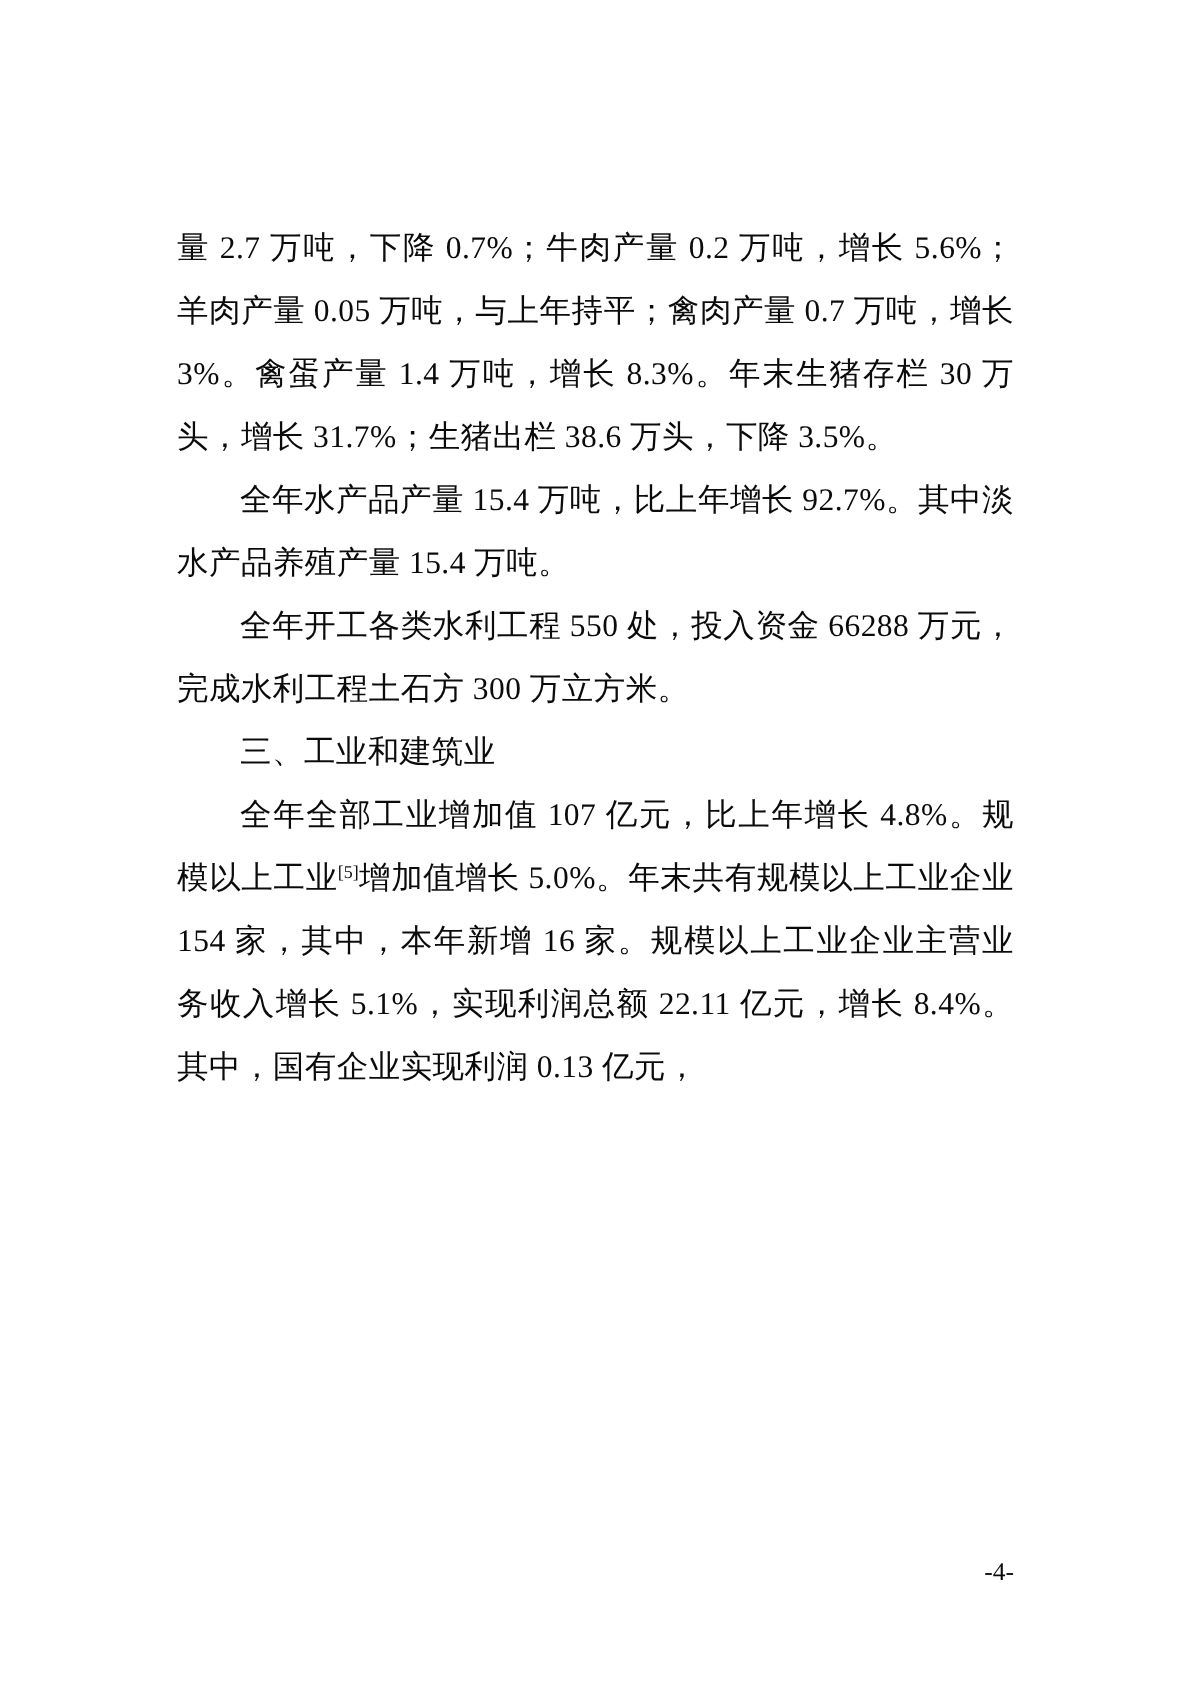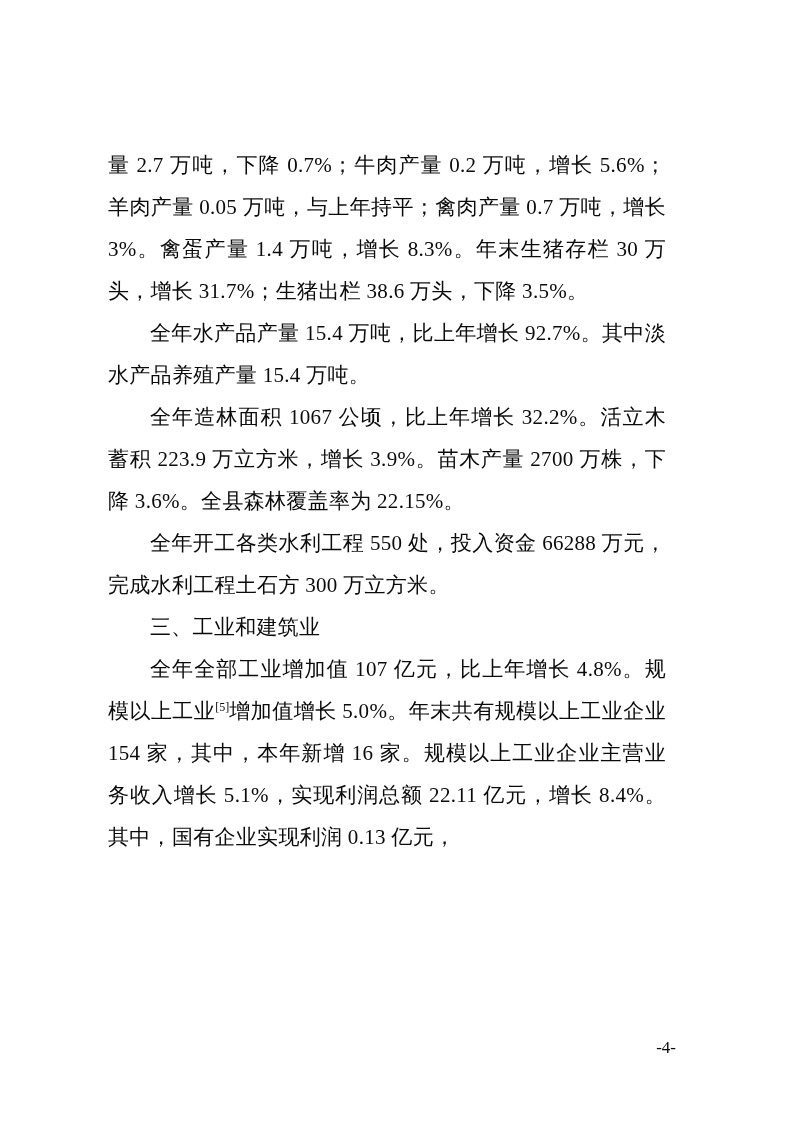--- a/index.html
+++ b/index.html
@@ -10,21 +10,21 @@
     width: 793px;
     height: 1122px;
     background: #ffffff;
     position: relative;
     overflow: hidden;
     font-family: "Liberation Serif", "DejaVu Serif", serif;
     color: #0b0b0b;
   }
   .content {
     position: absolute;
-    left: 108px;
+    left: 118px;
     top: 144px;
     width: 558px;
     font-size: 21px;
     line-height: 42px;
     text-align: justify;
     letter-spacing: 0.3px;
   }
   .para {
     margin: 0;
     text-indent: 2em;
@@ -55,21 +55,20 @@
     line-height: 24px;
   }
 </style>
 </head>
 <body>
 
 <div class="page">
   <div class="content">
     <p class="para flush">量 2.7 万吨，下降 0.7%；牛肉产量 0.2 万吨，增长 5.6%；羊肉产量 0.05 万吨，与上年持平；禽肉产量 0.7 万吨，增长 3%。禽蛋产量 1.4 万吨，增长 8.3%。年末生猪存栏 30 万头，增长 31.7%；生猪出栏 38.6 万头，下降 3.5%。</p>
     <p class="para">全年水产品产量 15.4 万吨，比上年增长 92.7%。其中淡水产品养殖产量 15.4 万吨。</p>
-    <p class="para">全年造林面积 1067 公顷，比上年增长 32.2%。活立木蓄积 223.9 万立方米，增长 3.9%。苗木产量 2700 万株，下降 3.6%。全县森林覆盖率为 22.15%。</p>
     <p class="para">全年开工各类水利工程 550 处，投入资金 66288 万元，完成水利工程土石方 300 万立方米。</p>
     <h2 class="heading">三、工业和建筑业</h2>
     <p class="para"><span>全年全部工业增加值 107 亿元，比上年增长 4.8%。规模以上工业</span><sup class="fn">[5]</sup><span>增加值增长 5.0%。年末共有规模以上工业企业 154 家，其中，本年新增 16 家。规模以上工业企业主营业务收入增长 5.1%，实现利润总额 22.11 亿元，增长 8.4%。其中，国有企业实现利润 0.13 亿元，</span></p>
   </div>
 
   <div class="footer">
     <span class="pagenum">-4-</span>
   </div>
 </div>
 

